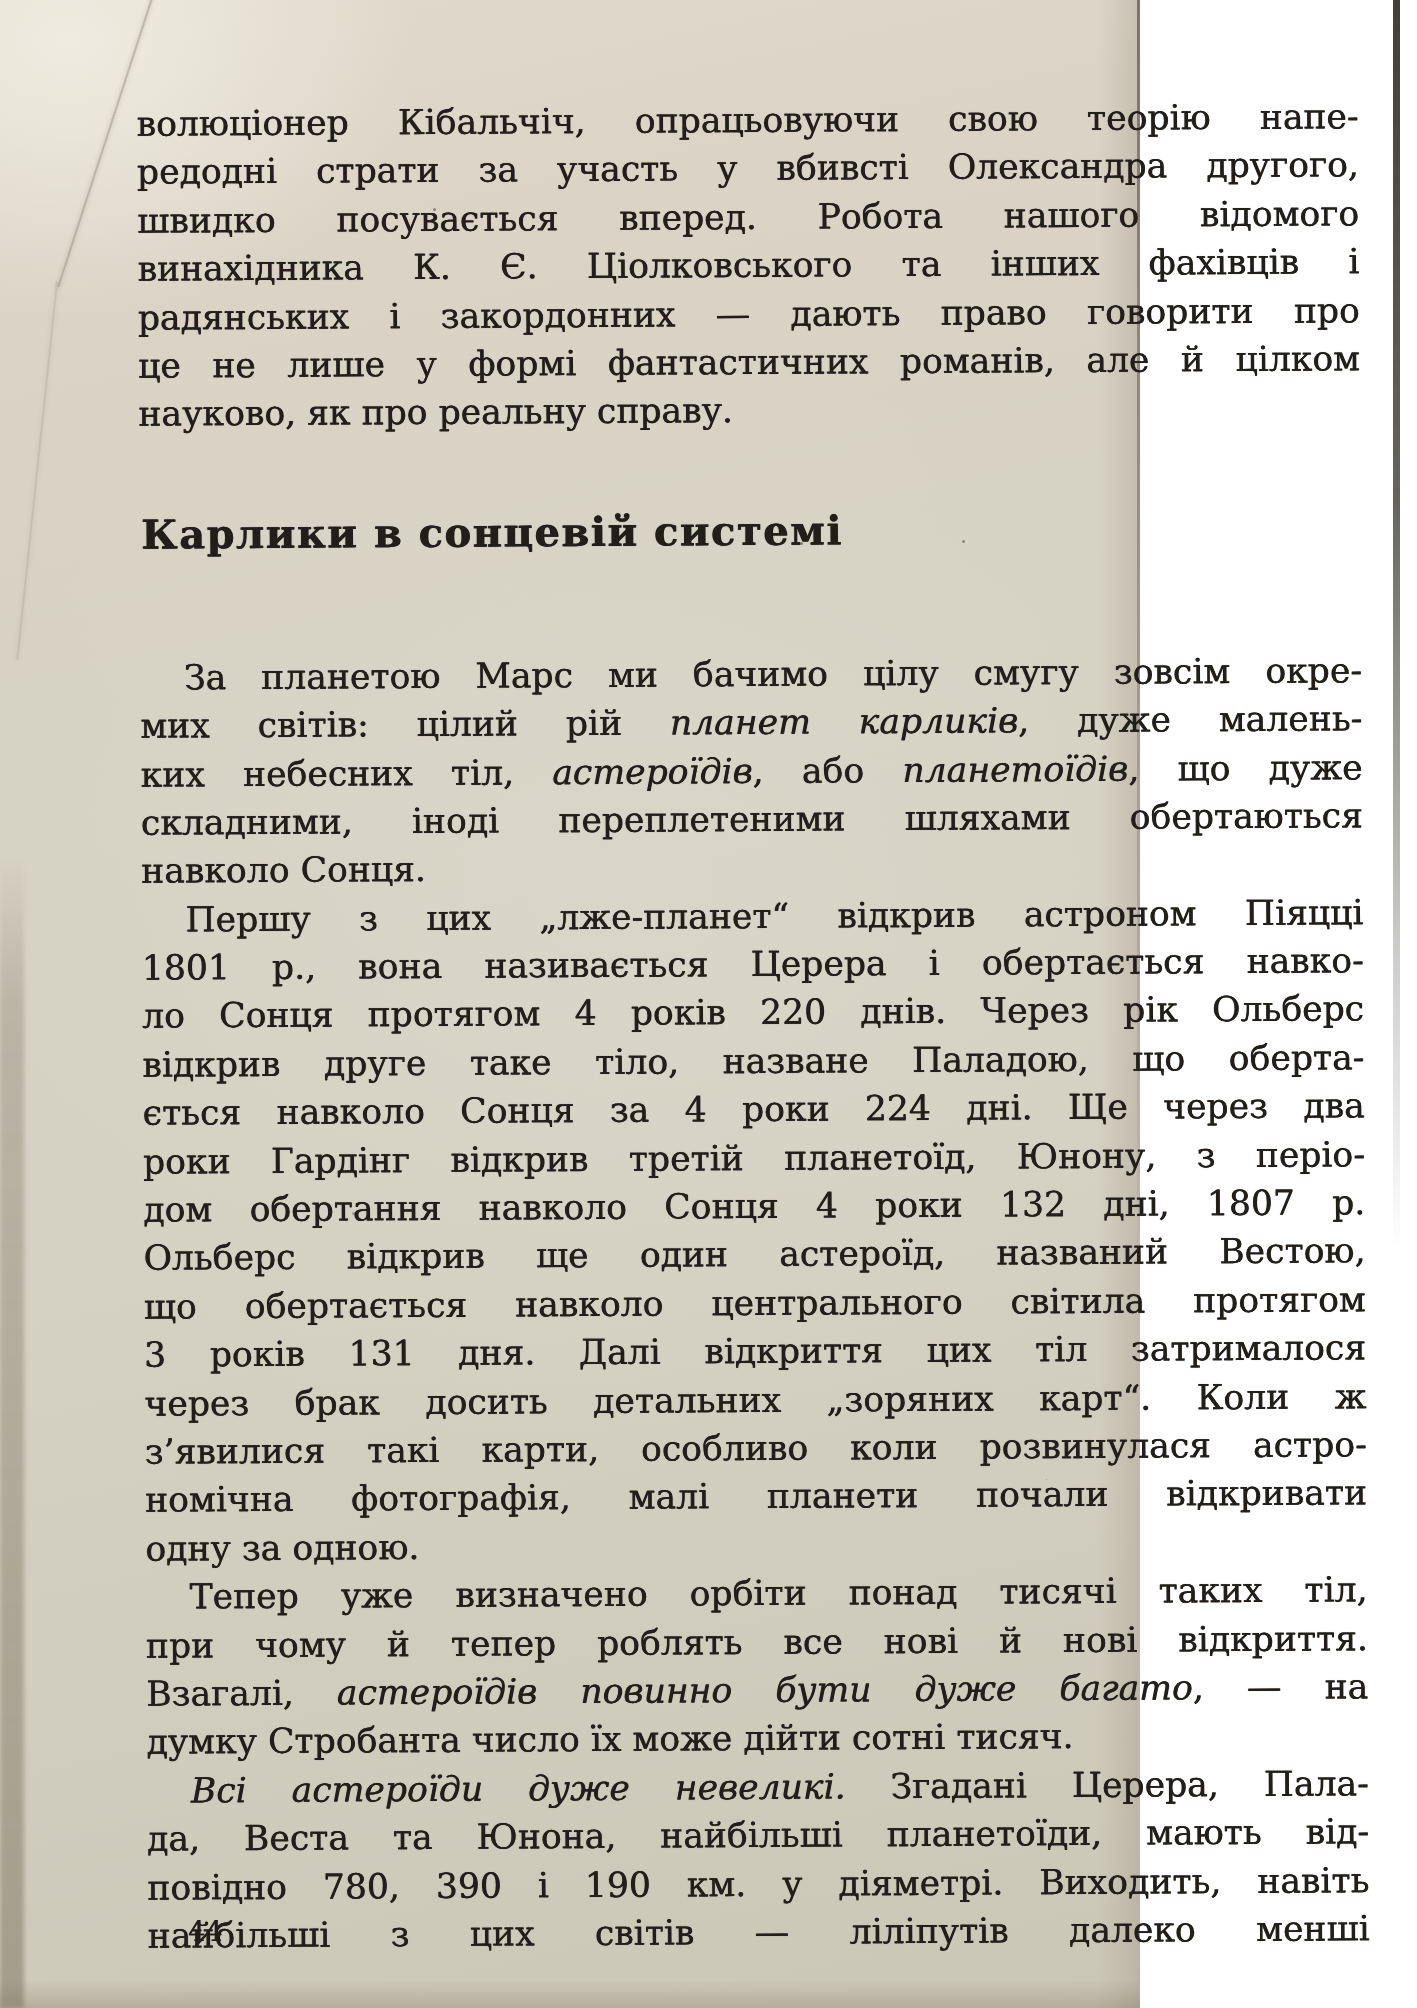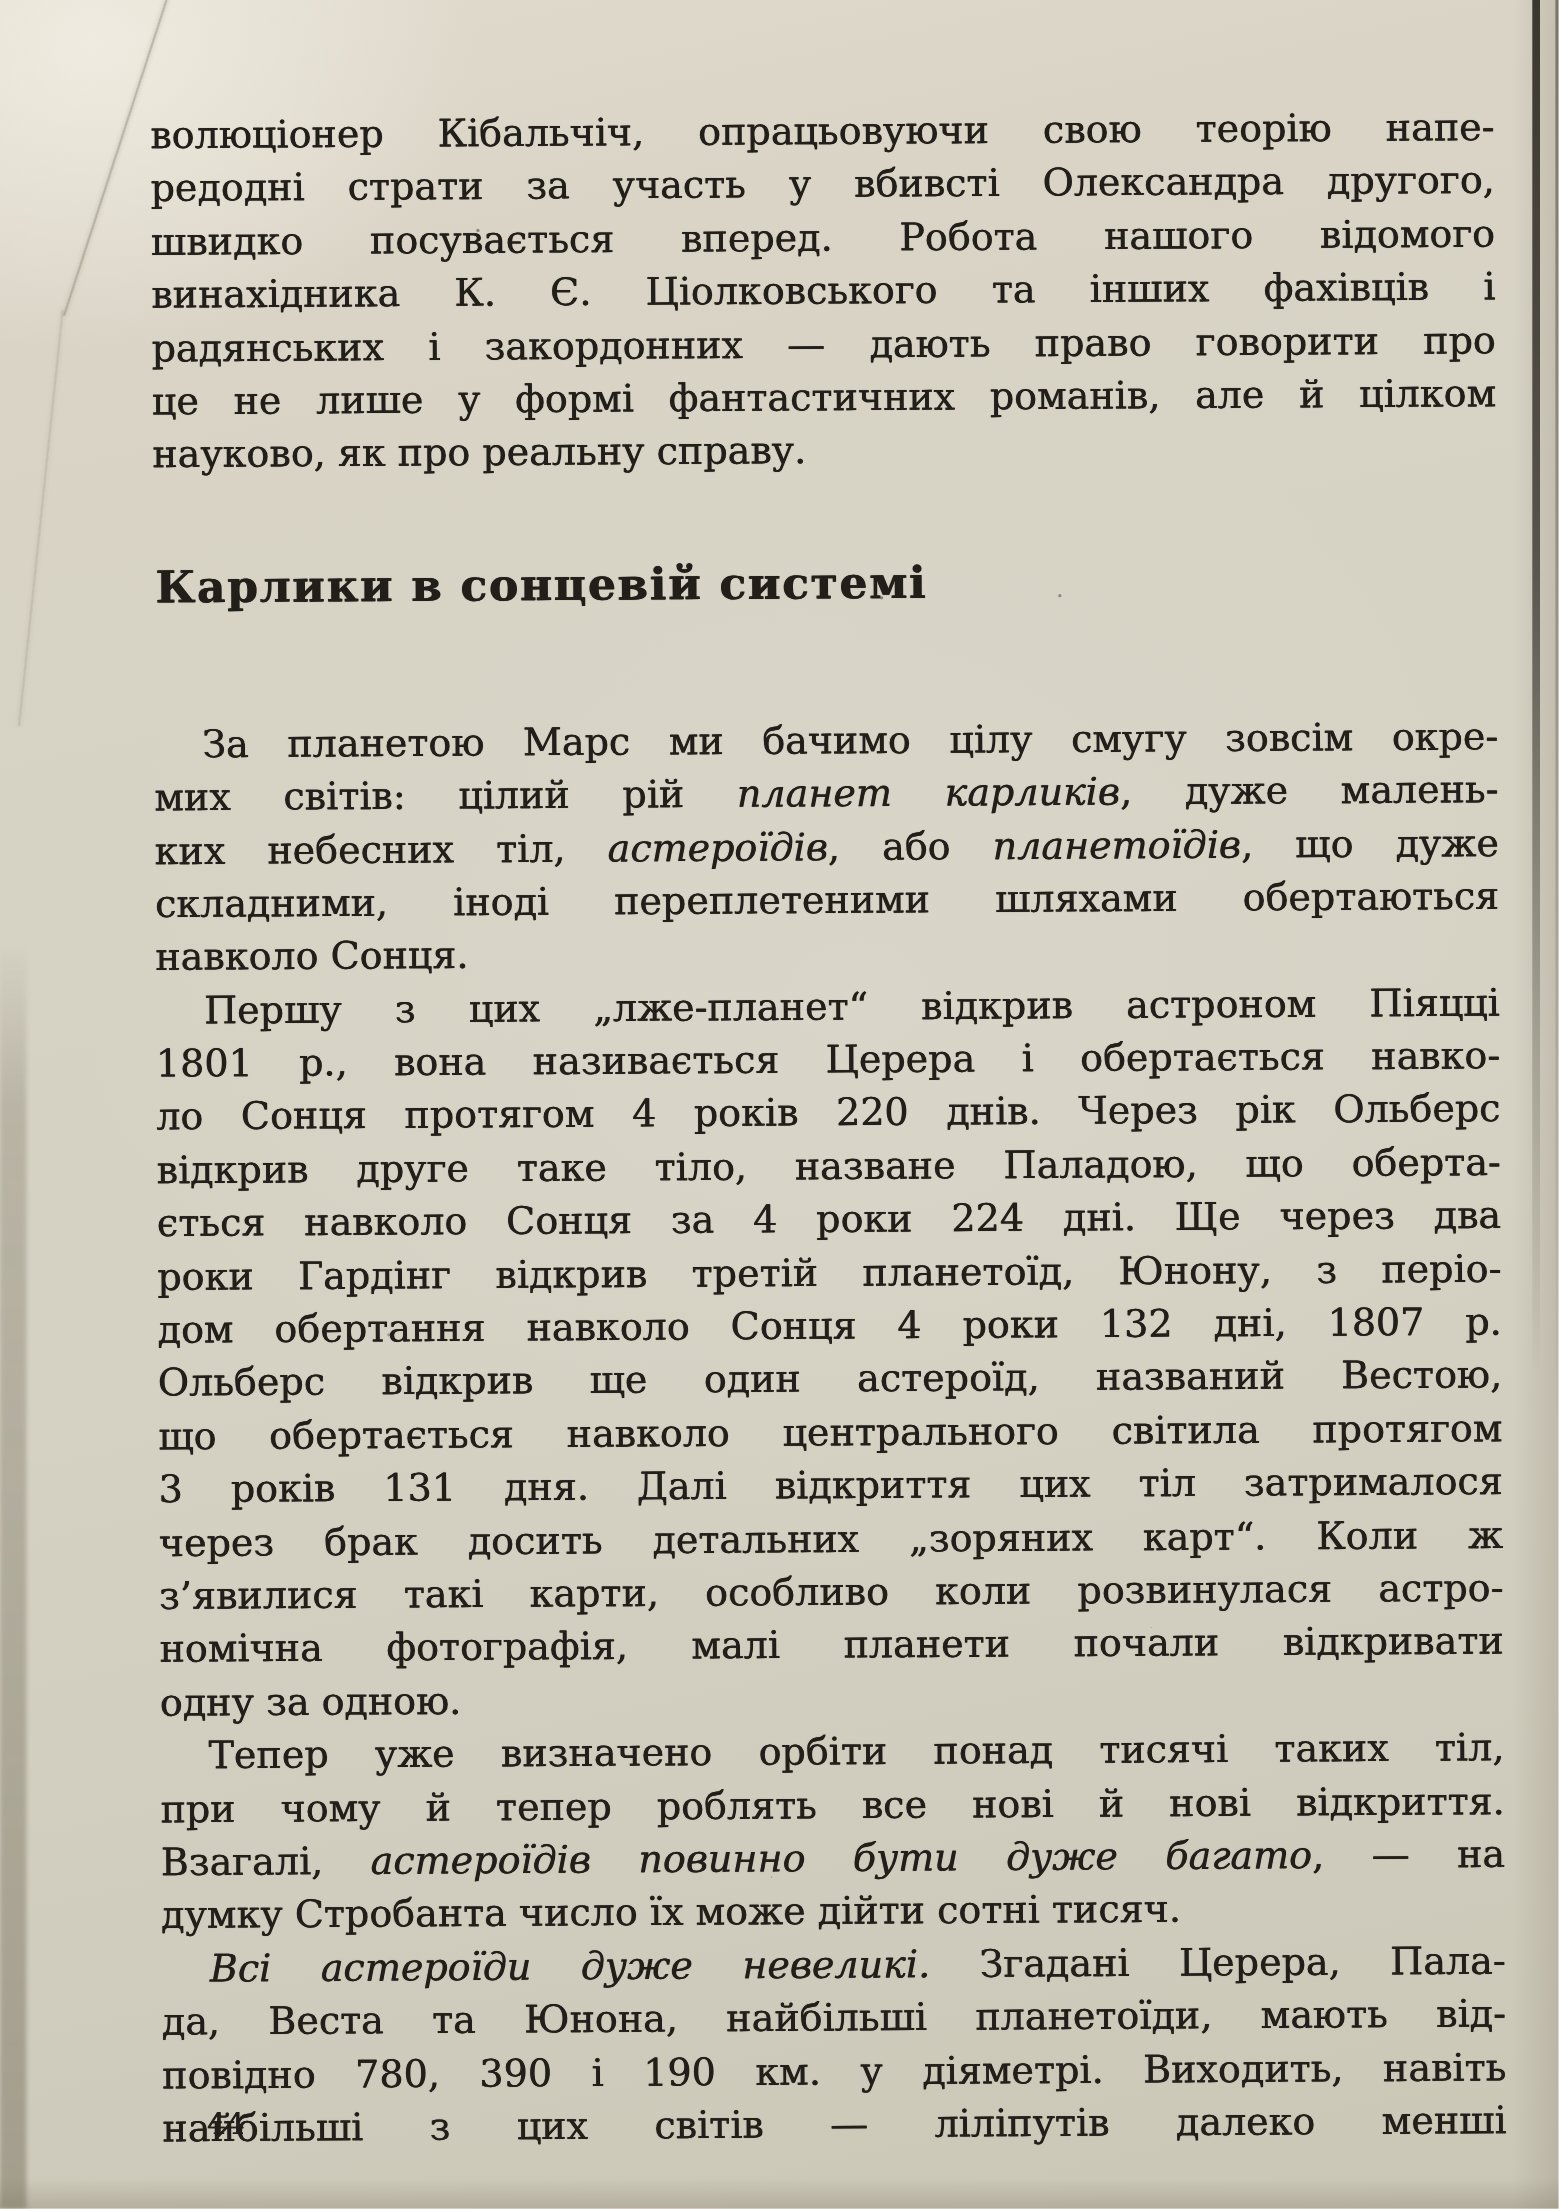--- a/index.html
+++ b/index.html
@@ -5,21 +5,21 @@
   :root{
     --paper:#d6d2c4;
     --ink:#221f1a;
   }
   html,body{margin:0;padding:0;}
   body{
     width:1417px;height:2008px;overflow:hidden;
     font-family:"DejaVu Serif","Liberation Serif",serif;
   }
   .page{
-    position:relative;width:1417px;height:2008px;
+    position:relative;width:1140px;height:2008px;
     background:
       radial-gradient(ellipse 540px 430px at 6% 2%, rgba(240,236,225,0.95), rgba(240,236,225,0) 65%),
       radial-gradient(ellipse 900px 700px at 55% 45%, rgba(224,220,209,0.35), rgba(224,220,209,0) 80%),
       linear-gradient(168deg,#e0dbcd 0%,#d9d4c6 14%,#d6d2c4 32%,#d5d1c3 55%,#d1cdbe 78%,#cbc7b7 100%);
   }
 
   
   .artifact{position:absolute;pointer-events:none;}
   .crease-a{
     left:153px;top:-8px;width:2px;height:310px;

